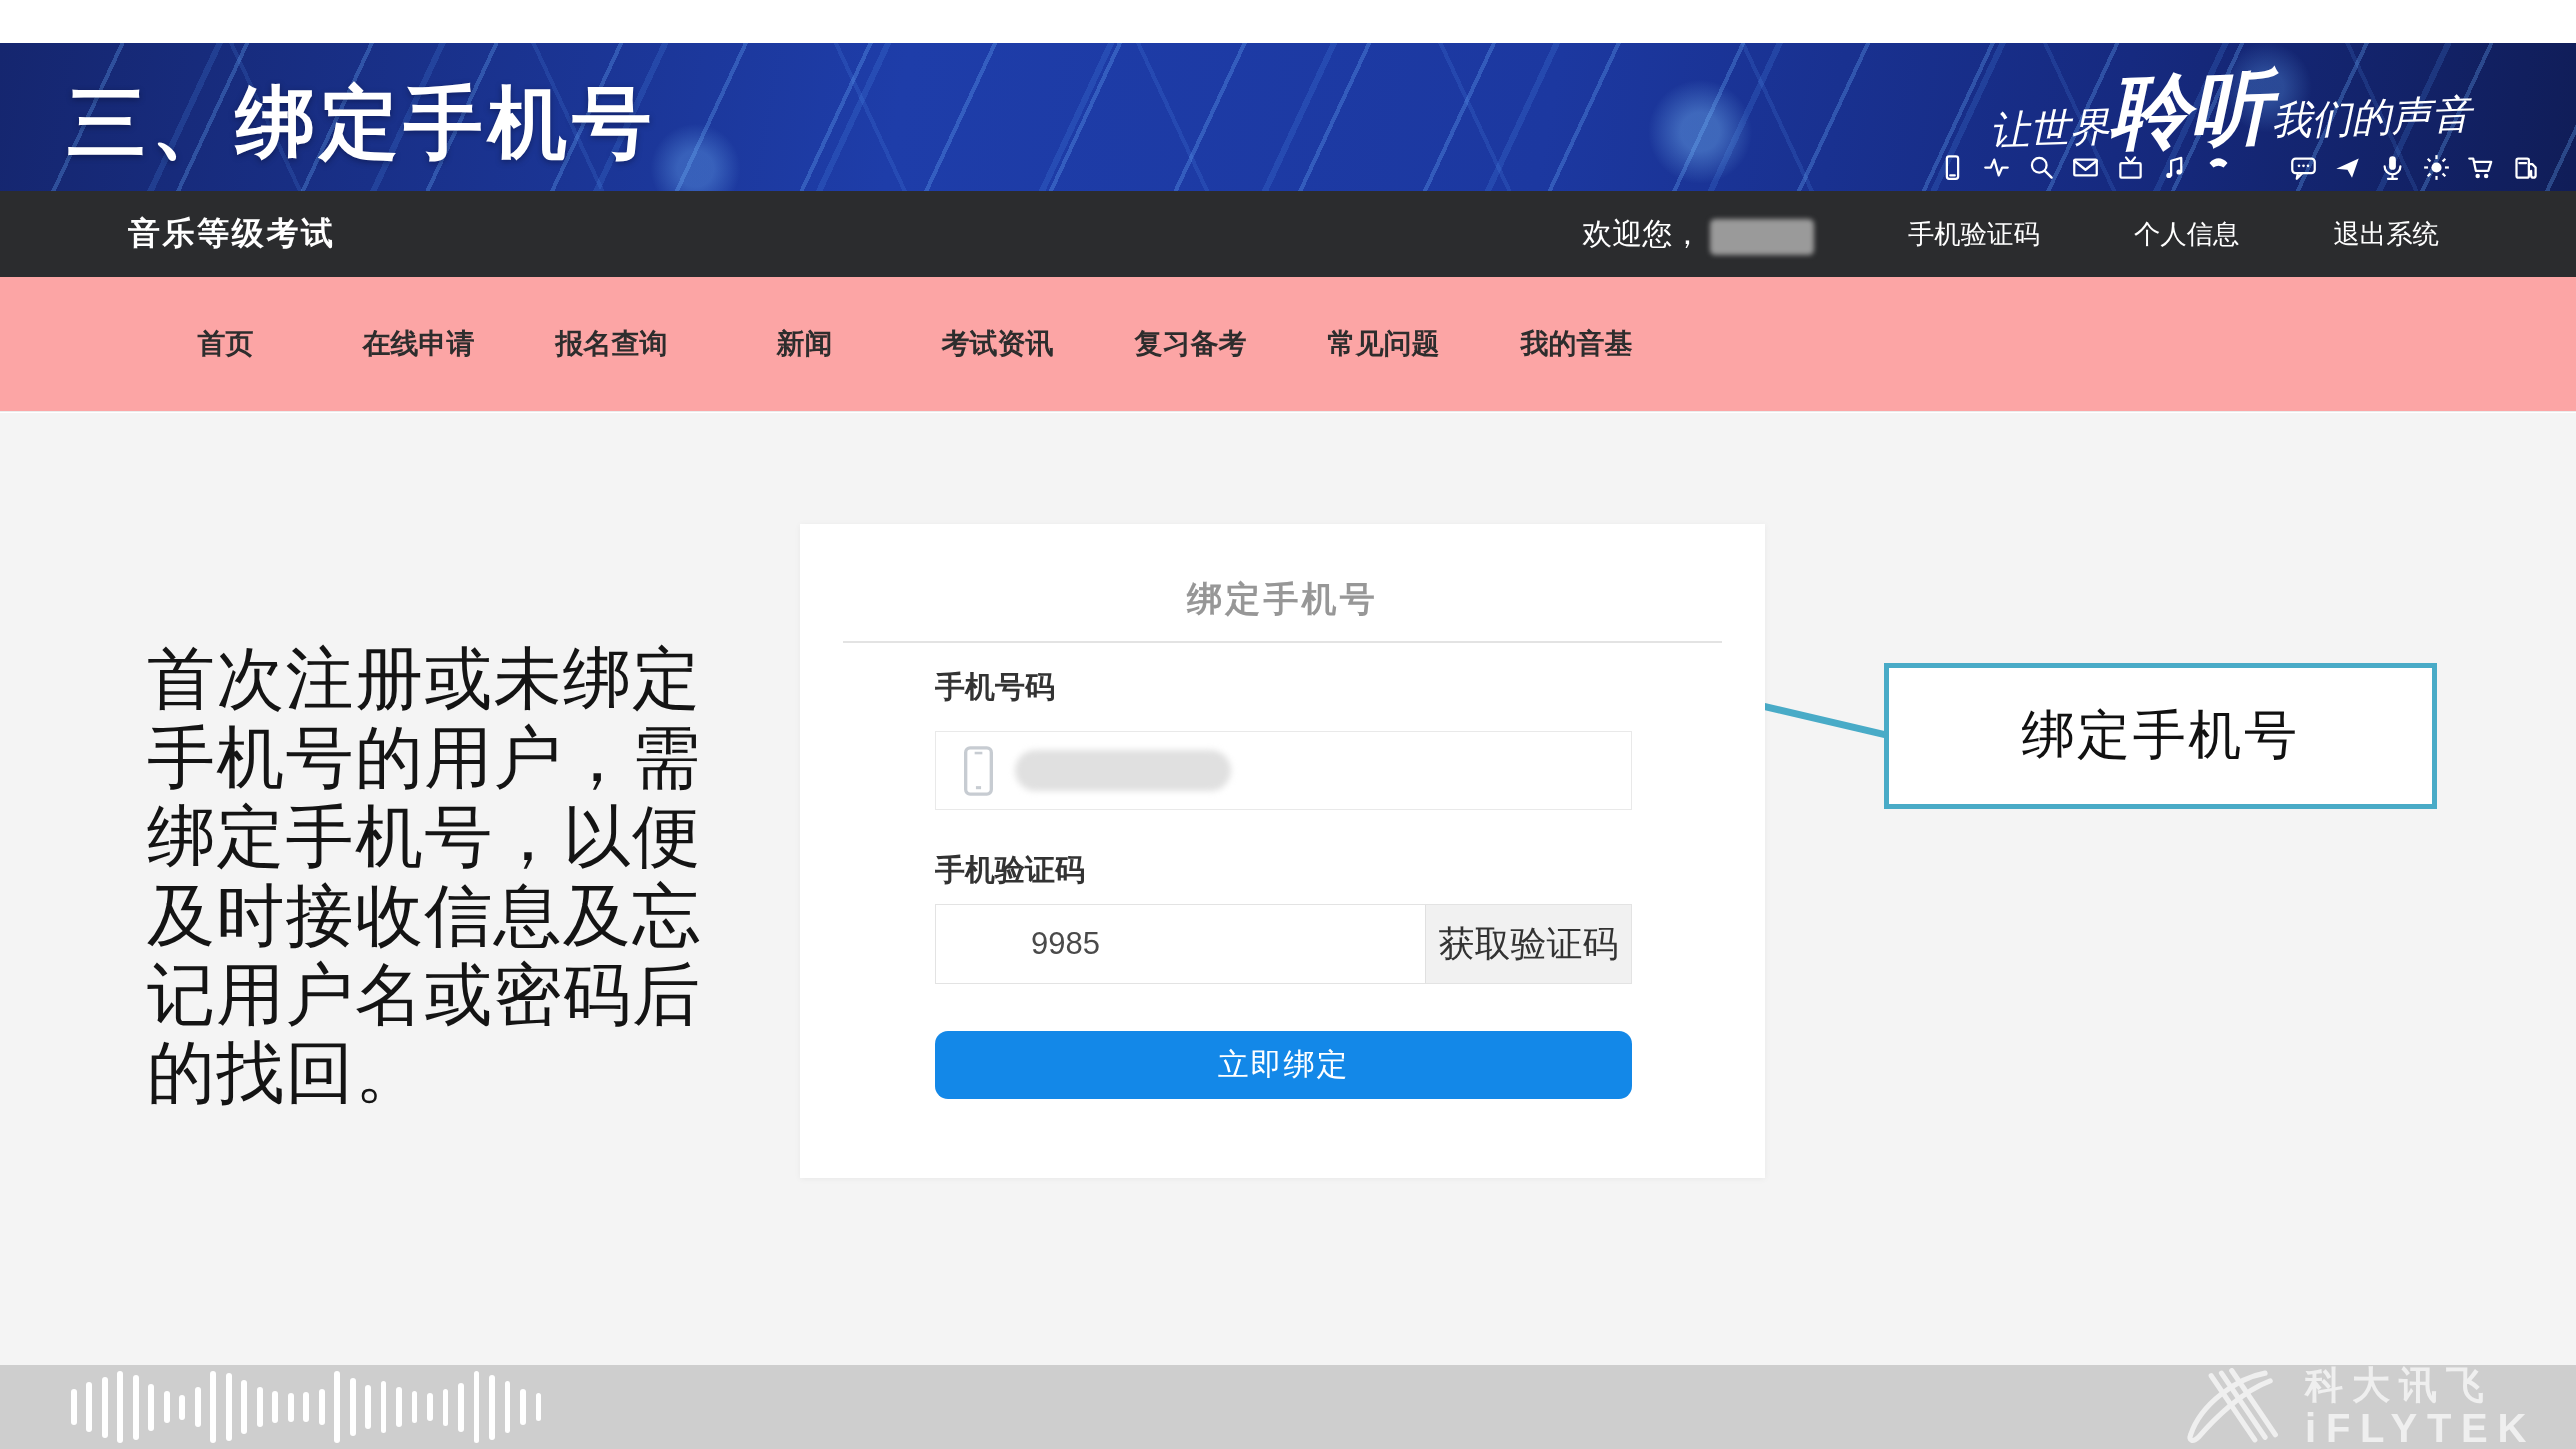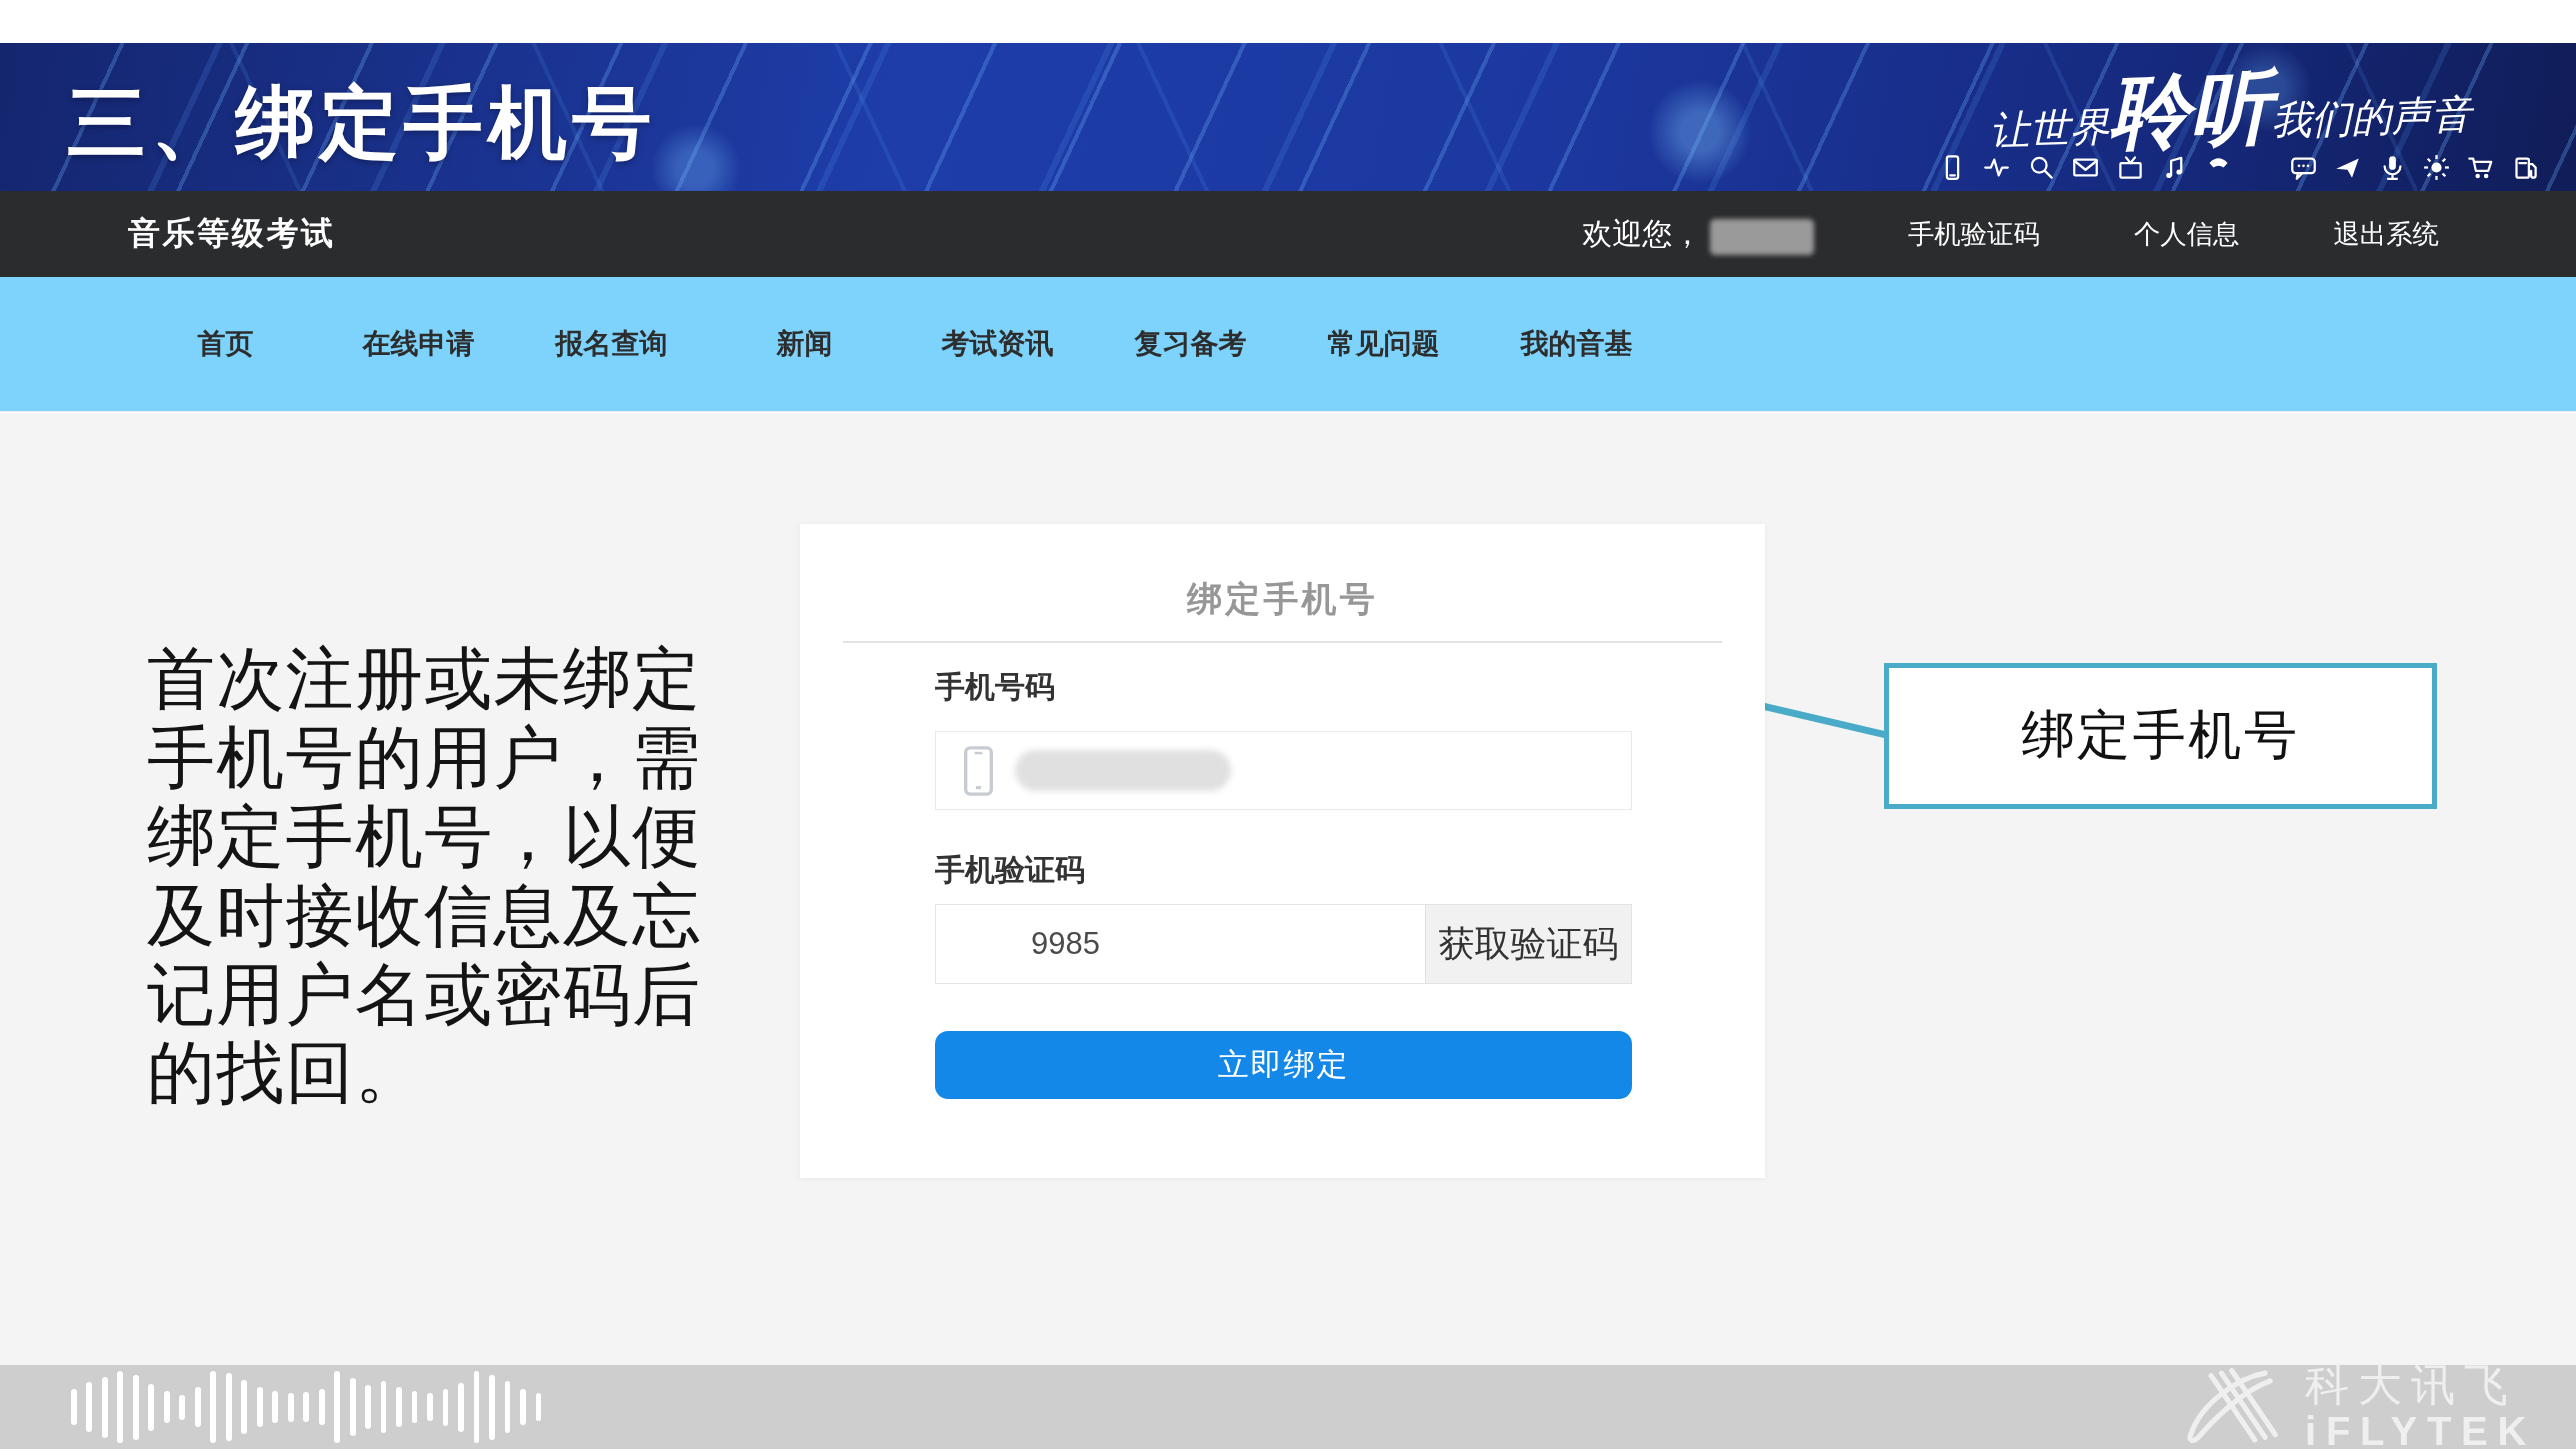--- a/index.html
+++ b/index.html
@@ -48,21 +48,21 @@
   .account{position:absolute;right:137px;top:0;height:86px;display:flex;align-items:center;gap:94px;}
   .welcome{display:flex;align-items:flex-end;font-size:30px;}
   .name-blur{
     display:inline-block;width:104px;height:36px;margin-left:7.7px;
     background:#9a9a9a;border-radius:5.2px;filter:blur(2.6px);
   }
   .acct-link{font-size:26.4px;color:#fff;cursor:pointer;}
   
   .menubar{
     position:absolute;left:0;top:277px;width:2576px;height:135px;
-    background:#7dd3fc;border-bottom:1.3px solid #ececec;
+    background:#fca5a5;border-bottom:1.3px solid #ececec;
     display:flex;align-items:center;padding-left:129px;box-sizing:border-box;
   }
   .menu-item{
     width:193px;text-align:center;font-size:28px;color:#2d2d2d;
     font-weight:600;cursor:pointer;
   }
   
   .content{
     position:absolute;left:0;top:413px;width:2576px;height:952px;
     background:#f4f4f4;
@@ -130,21 +130,21 @@
   .waveform{
     position:absolute;left:71px;top:0;height:84px;
     display:flex;align-items:center;gap:9.7px;
   }
   .waveform .bar{width:5.8px;background:#ffffff;border-radius:3.2px;}
   .flogo{
     position:absolute;right:40px;top:0;height:84px;
     display:flex;align-items:center;gap:14px;color:#efefef;
   }
   .flogo-text{display:flex;flex-direction:column;line-height:1;}
-  .flogo-cn{font-size:44px;font-weight:400;letter-spacing:9px;}
+  .flogo-cn{font-size:38px;font-weight:700;letter-spacing:9px;}
   .flogo-en{font-size:40px;font-weight:700;letter-spacing:9.7px;margin-top:3.9px;}
 </style>
 </head>
 <body>
 
 <div class="banner">
   <div class="banner-title">三、绑定手机号</div>
   <div class="slogan"><span class="s-small">让世界</span><span class="s-big">聆听</span><span class="s-small">我们的声音</span></div>
   <div class="icon-row">
       <span class="bicon"><svg viewBox="0 0 24 24">

